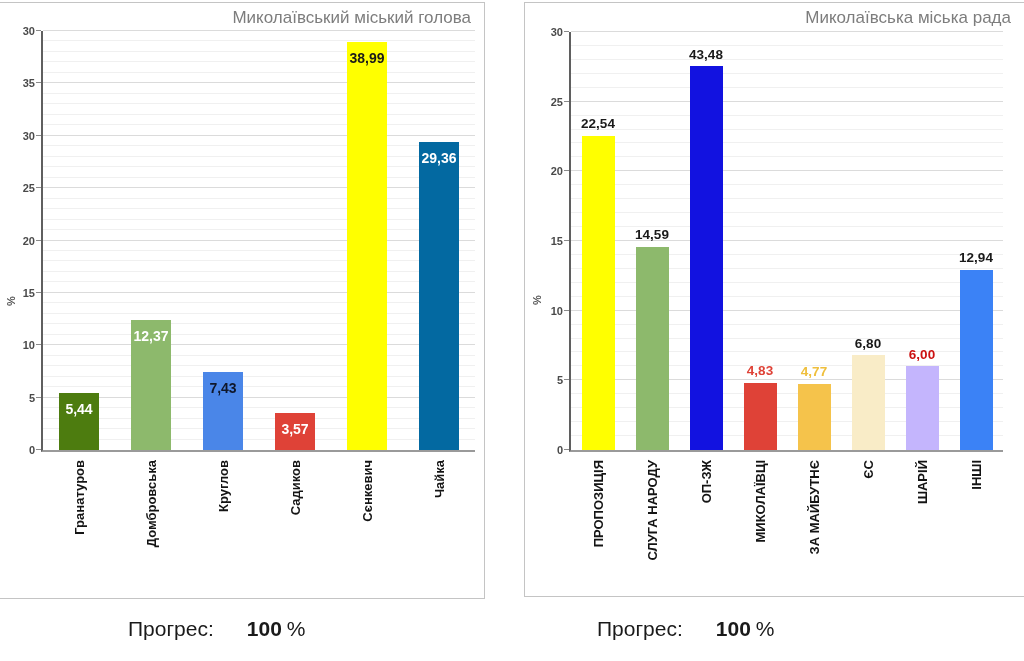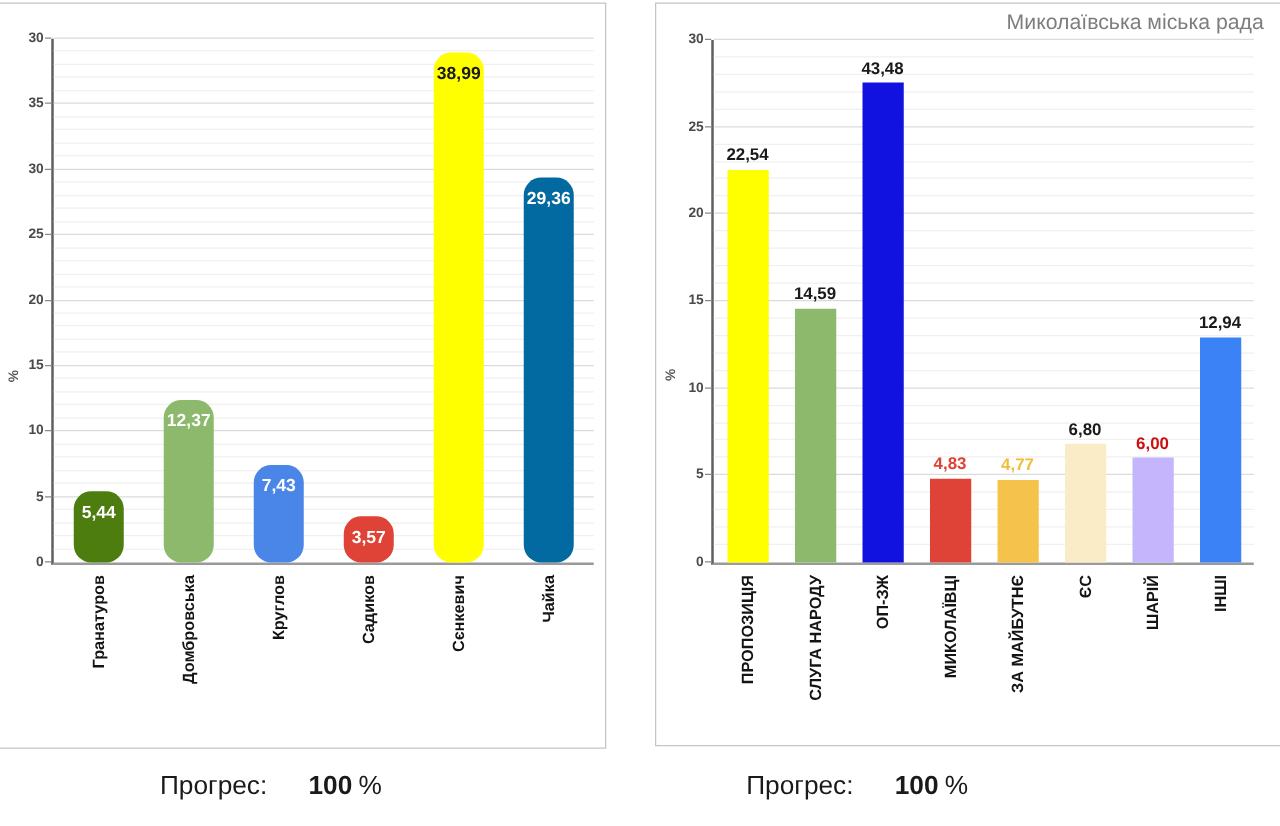--- a/index.html
+++ b/index.html
@@ -23,21 +23,21 @@
   .grid{position:absolute;left:0;right:0;height:1px;background:#f0f0f0;z-index:0;}
   .grid.major{background:#dbdbdb;}
   .ytick{position:absolute;left:-40px;width:32px;text-align:right;font-size:11px;font-weight:700;
          color:#4a4a4a;line-height:1;transform:translateY(50%);}
   .tickmark{position:absolute;left:-7px;width:5px;height:1px;background:#8a8a8a;}
 
   .bars{position:absolute;left:0;right:0;top:0;bottom:0;display:flex;
         align-items:flex-end;justify-content:space-around;z-index:1;}
   .slot{flex:1;display:flex;justify-content:center;align-items:flex-end;height:100%;}
   .bar{position:relative;}
-  #panel0 .bar{width:40px;border-radius:14px;}
+  #panel0 .bar{width:40px;}
   #panel1 .bar{width:33px;}
 
   .val{position:absolute;left:50%;transform:translateX(-50%);white-space:nowrap;
        font-weight:700;font-size:14px;line-height:1;}
   .val.inside{top:9px;}
   .val.above{bottom:calc(100% + 5px);font-size:13.5px;}
 
   .cat{position:absolute;top:calc(100% + 10px);left:50%;writing-mode:vertical-rl;
        transform:translateX(-50%) rotate(180deg);
        font-size:13px;font-weight:700;color:#141414;white-space:nowrap;}
@@ -48,20 +48,21 @@
   .plabel{margin-right:33px;}
   .pvalue{font-weight:700;}
   .punit{margin-left:5px;}
 </style>
 </head>
 <body>
 
 <div class="page">
 
   <section class="panel" id="panel0">
+    <div class="chart-title">Миколаївський міський голова</div>
     <div class="ylab">%</div>
     <div class="plot">
         <div class="grid" style="bottom: 2.5%;"></div>
         <div class="grid" style="bottom: 5%;"></div>
         <div class="grid" style="bottom: 7.5%;"></div>
         <div class="grid" style="bottom: 10%;"></div>
         <div class="grid major" style="bottom: 12.5%;"></div>
         <div class="grid" style="bottom: 15%;"></div>
         <div class="grid" style="bottom: 17.5%;"></div>
         <div class="grid" style="bottom: 20%;"></div>
@@ -123,21 +124,21 @@
             </div>
           </div>
           <div class="slot">
             <div class="bar" style="height: 30.925%; background: rgb(141, 185, 108);">
               <div class="val inside" style="color: rgb(255, 255, 255);">12,37</div>
               <div class="cat">Домбровська</div>
             </div>
           </div>
           <div class="slot">
             <div class="bar" style="height: 18.575%; background: rgb(74, 134, 232);">
-              <div class="val inside" style="color: #ffffff;">7,43</div>
+              <div class="val inside" style="color: #0f172a;">7,43</div>
               <div class="cat">Круглов</div>
             </div>
           </div>
           <div class="slot">
             <div class="bar" style="height: 8.925%; background: rgb(223, 66, 55);">
               <div class="val inside" style="color: rgb(255, 255, 255);">3,57</div>
               <div class="cat">Садиков</div>
             </div>
           </div>
           <div class="slot">

